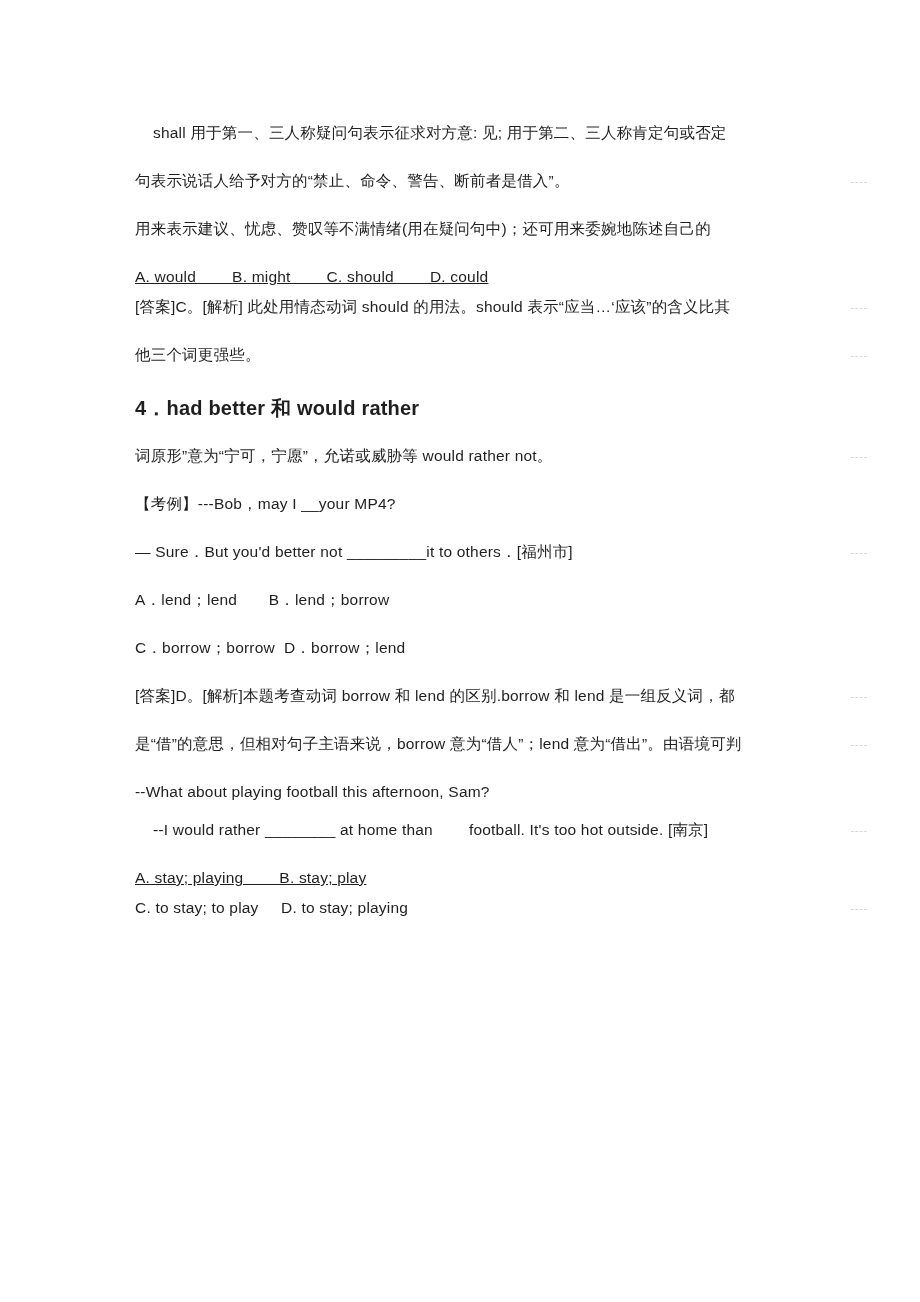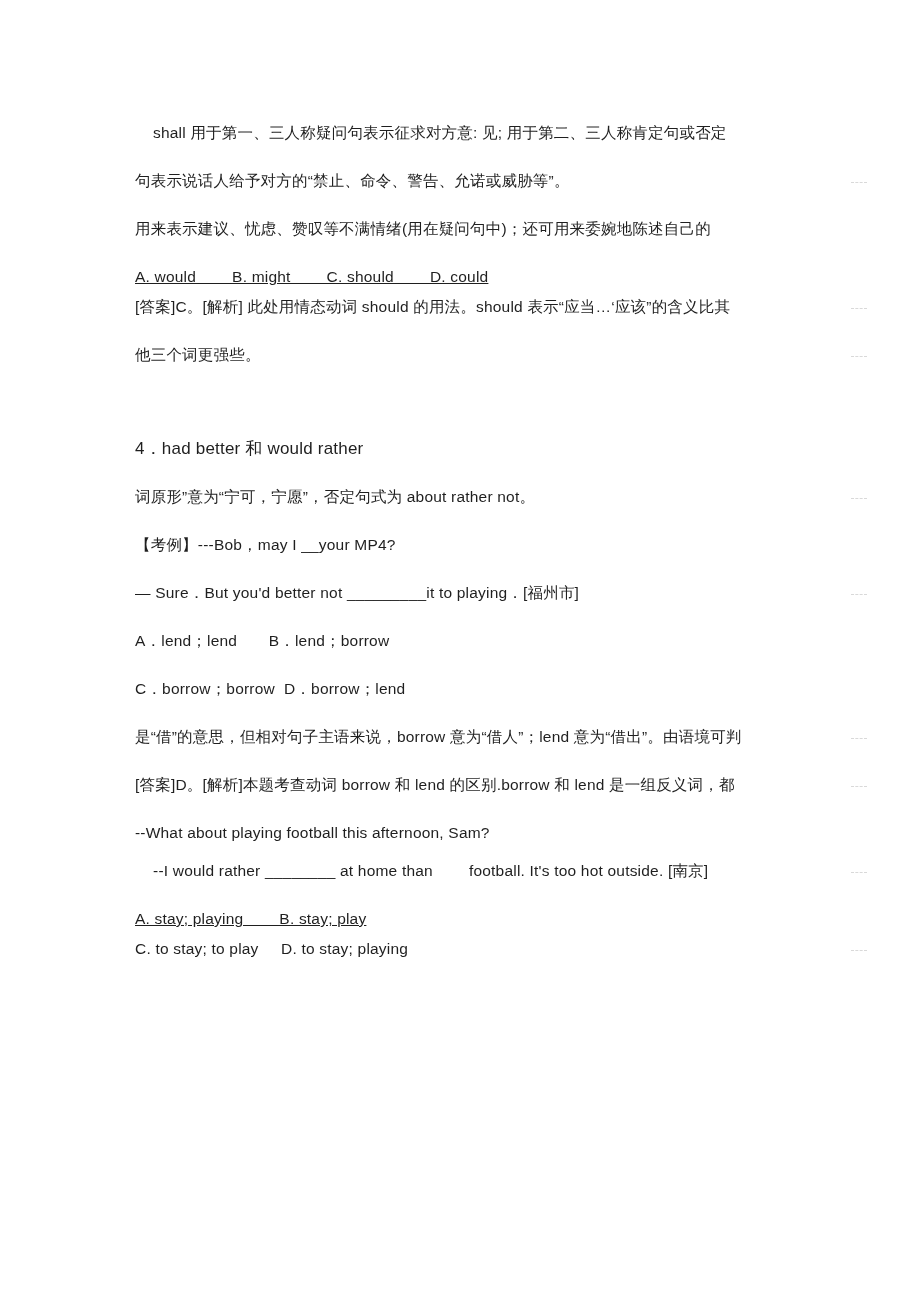--- a/index.html
+++ b/index.html
@@ -25,50 +25,50 @@
     position: relative;
     font-size: 15.5px;
     line-height: 22px;
     white-space: pre-wrap;
     letter-spacing: 0.2px;
   }
   
   .gap-lg { margin-bottom: 26px; }
   .gap-md { margin-bottom: 16px; }
   .gap-sm { margin-bottom: 8px; text-decoration: underline;  }
-  .gap-xl { margin-bottom: 72px; }
+  .gap-xl { margin-bottom: 31px; }
   .heading {
-    font-weight: normal;
-    font-size: 17px;
+    font-weight: bold;
+    font-size: 20px;
   }
   
   .tick::after {
     content: "";
     position: absolute;
     right: -18px;
     top: 12px;
     width: 16px;
     border-top: 1px dashed #d9d9d9;
   }
 </style>
 </head>
 <body>
 
 <div class="page">
   <div class="ln gap-lg">    shall 用于第一、三人称疑问句表示征求对方意: 见; 用于第二、三人称肯定句或否定</div>
-  <div class="ln gap-lg tick">句表示说话人给予对方的“禁止、命令、警告、允诺或威胁等”。</div>
+  <div class="ln gap-lg tick">句表示说话人给予对方的“禁止、命令、警告、断前者是借入”。</div>
   <div class="ln gap-lg">用来表示建议、忧虑、赞叹等不满情绪(用在疑问句中)；还可用来委婉地陈述自己的</div>
   <div class="ln gap-sm">A. would        B. might        C. should        D. could</div>
   <div class="ln gap-lg tick">[答案]C。[解析] 此处用情态动词 should 的用法。should 表示“应当…‘应该”的含义比其</div>
   <div class="ln gap-xl tick">他三个词更强些。</div>
   <div class="ln gap-lg heading">4．had better 和 would rather</div>
-  <div class="ln gap-lg tick">词原形”意为“宁可，宁愿”，否定句式为 about rather not。</div>
+  <div class="ln gap-lg tick">词原形”意为“宁可，宁愿”，允诺或威胁等 would rather not。</div>
   <div class="ln gap-lg">【考例】---Bob，may I __your MP4?</div>
-  <div class="ln gap-lg tick">— Sure．But you'd better not _________it to playing．[福州市]</div>
+  <div class="ln gap-lg tick">— Sure．But you'd better not _________it to others．[福州市]</div>
   <div class="ln gap-lg">A．lend；lend       B．lend；borrow</div>
   <div class="ln gap-lg">C．borrow；borrow  D．borrow；lend</div>
+  <div class="ln gap-lg tick">[答案]D。[解析]本题考查动词 borrow 和 lend 的区别.borrow 和 lend 是一组反义词，都</div>
   <div class="ln gap-lg tick">是“借”的意思，但相对句子主语来说，borrow 意为“借人”；lend 意为“借出”。由语境可判</div>
-  <div class="ln gap-lg tick">[答案]D。[解析]本题考查动词 borrow 和 lend 的区别.borrow 和 lend 是一组反义词，都</div>
   <div class="ln gap-md">--What about playing football this afternoon, Sam?</div>
   <div class="ln gap-lg tick">    --I would rather ________ at home than        football. It's too hot outside. [南京]</div>
   <div class="ln gap-sm">A. stay; playing        B. stay; play</div>
   <div class="ln tick">C. to stay; to play     D. to stay; playing</div>
 </div>
 
 </body></html>

